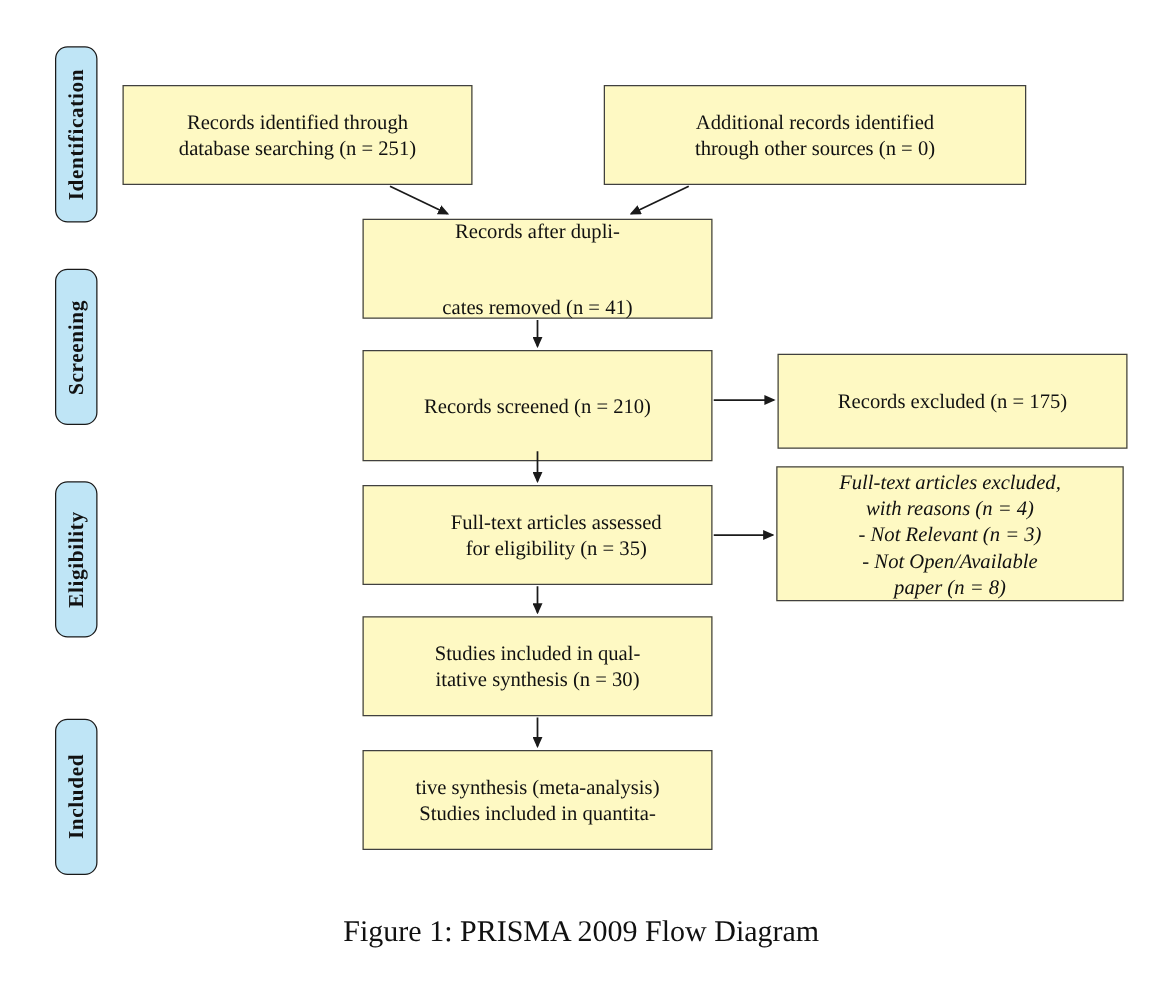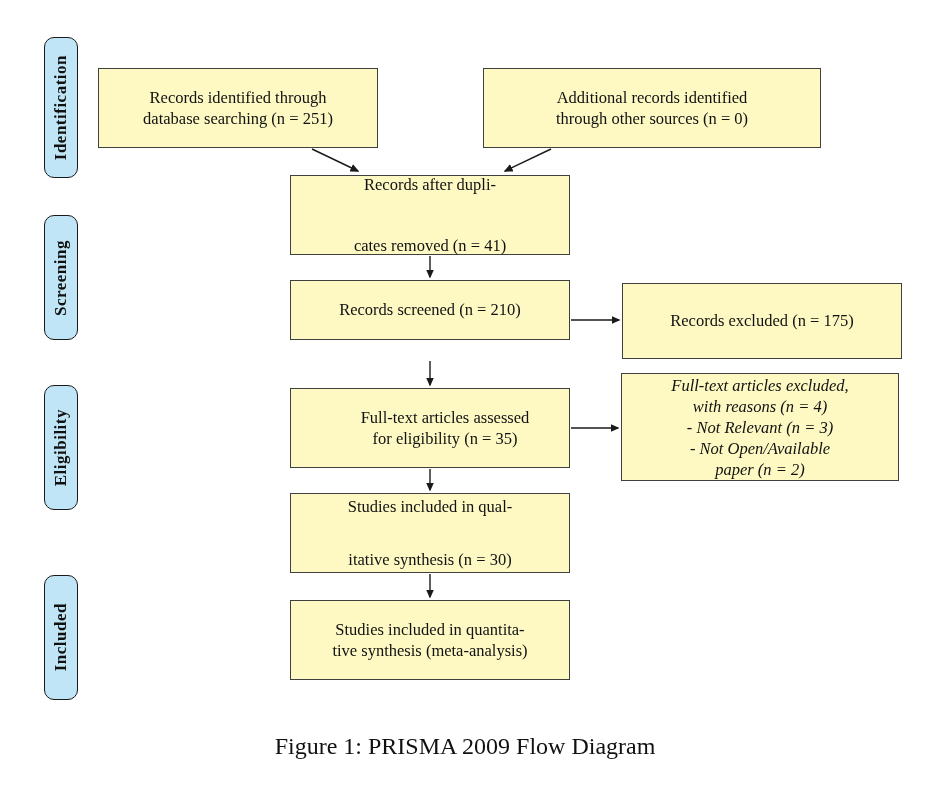--- a/index.html
+++ b/index.html
@@ -96,49 +96,49 @@
   <div class="fbox" style="left:483px; top:68px; width:338px; height:80px;">
     <span class="line">Additional records identified</span>
     <span class="line">through other sources (n = 0)</span>
   </div>
 
   <div class="fbox" style="left:290px; top:175px; width:280px; height:80px;gap:40px;">
     <span class="line">Records after dupli-</span>
     <span class="line">cates removed (n = 41)</span>
   </div>
 
-  <div class="fbox" style="left:290px; top:280px; width:280px; height:60px;">
+  <div class="fbox" style="left:290px; top:280px; width:280px; height:89px;">
     <span class="line">Records screened (n = 210)</span>
   </div>
 
   <div class="fbox" style="left:622px; top:283px; width:280px; height:76px;">
     <span class="line">Records excluded (n = 175)</span>
   </div>
 
   <div class="fbox" style="left:290px; top:388px; width:280px; height:80px;padding-left:36px;">
     <span class="line">Full-text articles assessed</span>
     <span class="line">for eligibility (n = 35)</span>
   </div>
 
   <div class="fbox" style="left:621px; top:373px; width:278px; height:108px; line-height:21px;font-style:italic;">
     <span class="line">Full-text articles excluded,</span>
     <span class="line">with reasons (n = 4)</span>
     <span class="line">- Not Relevant (n = 3)</span>
     <span class="line">- Not Open/Available</span>
-    <span class="line">paper (n = 2)</span>
+    <span class="line">paper (n = 8)</span>
   </div>
 
-  <div class="fbox" style="left:290px; top:493px; width:280px; height:80px;justify-content:space-between;">
+  <div class="fbox" style="left:290px; top:493px; width:280px; height:80px;">
     <span class="line">Studies included in qual-</span>
     <span class="line">itative synthesis (n = 30)</span>
   </div>
 
   <div class="fbox" style="left:290px; top:600px; width:280px; height:80px;">
+    <span class="line">tive synthesis (meta-analysis)</span>
     <span class="line">Studies included in quantita-</span>
-    <span class="line">tive synthesis (meta-analysis)</span>
   </div>
 
   <svg class="arrows" viewBox="0 0 930 804" xmlns="http://www.w3.org/2000/svg">
     <defs>
       <marker id="ah" markerWidth="9" markerHeight="8" refX="7.5" refY="4" orient="auto" markerUnits="userSpaceOnUse">
         <path d="M0,0 L9,4 L0,8 z" fill="#1a1a1a"></path>
       </marker>
     </defs>
     <line x1="312" y1="149" x2="358" y2="171" marker-end="url(#ah)"></line>
     <line x1="551" y1="149" x2="505" y2="171" marker-end="url(#ah)"></line>

